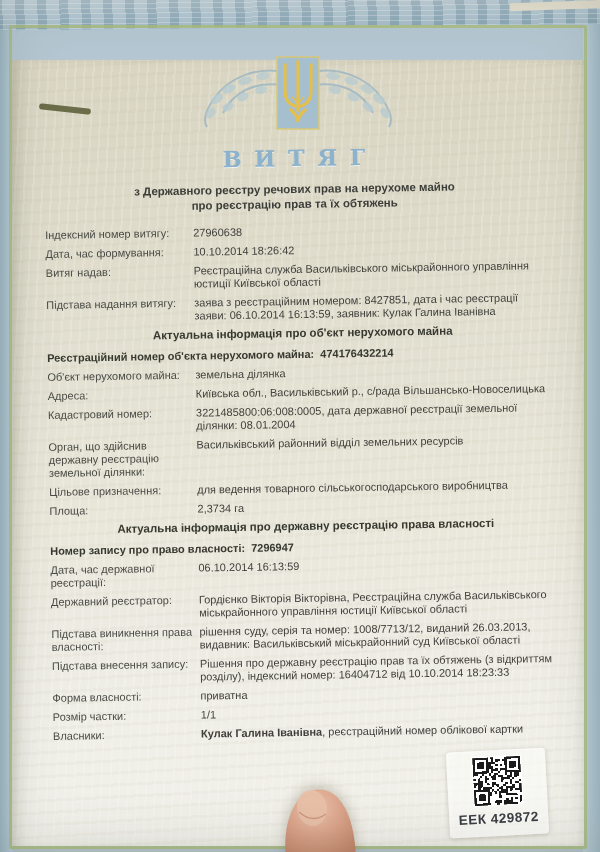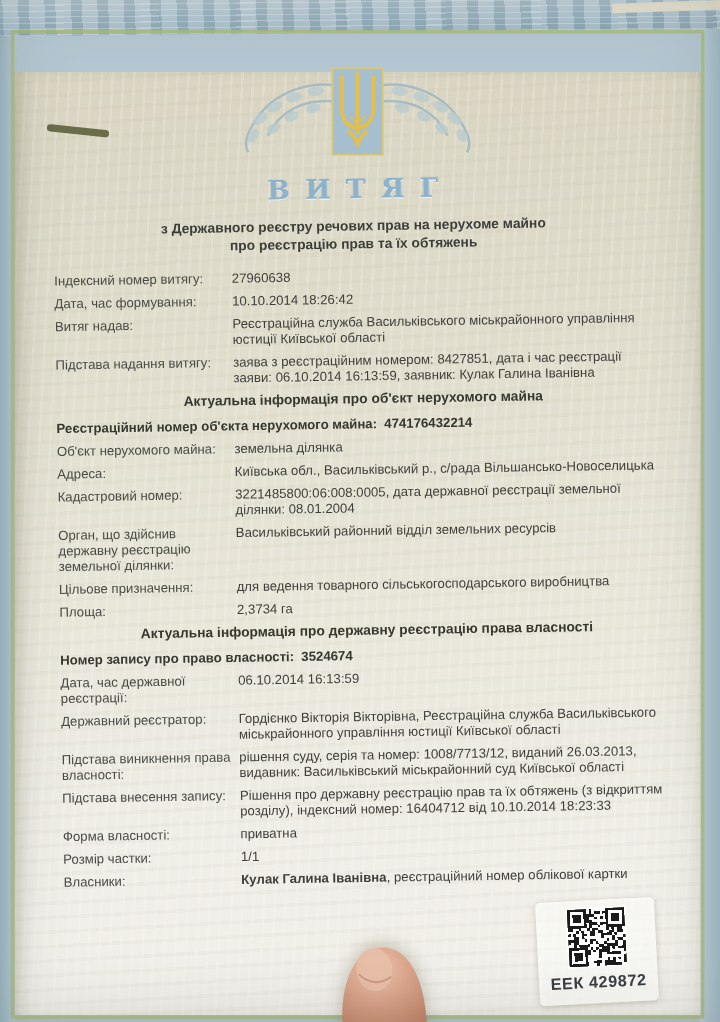--- a/index.html
+++ b/index.html
@@ -171,21 +171,21 @@
           <span class="lbl">Цільове призначення:</span>
           <span class="val">для ведення товарного сільськогосподарського виробництва</span>
         </div>
         <div class="row">
           <span class="lbl">Площа:</span>
           <span class="val">2,3734 га</span>
         </div>
 
         <div class="sec-header">Актуальна інформація про державну реєстрацію права власності</div>
         <div class="bold-line">
-          <span>Номер запису про право власності:</span><span class="num">3524674</span>
+          <span>Номер запису про право власності:</span><span class="num">7296947</span>
         </div>
 
         <div class="row">
           <span class="lbl">Дата, час державної реєстрації:</span>
           <span class="val">06.10.2014 16:13:59</span>
         </div>
         <div class="row">
           <span class="lbl">Державний реєстратор:</span>
           <span class="val">Гордієнко Вікторія Вікторівна, Реєстраційна служба Васильківського міськрайонного управління юстиції Київської області</span>
         </div>

